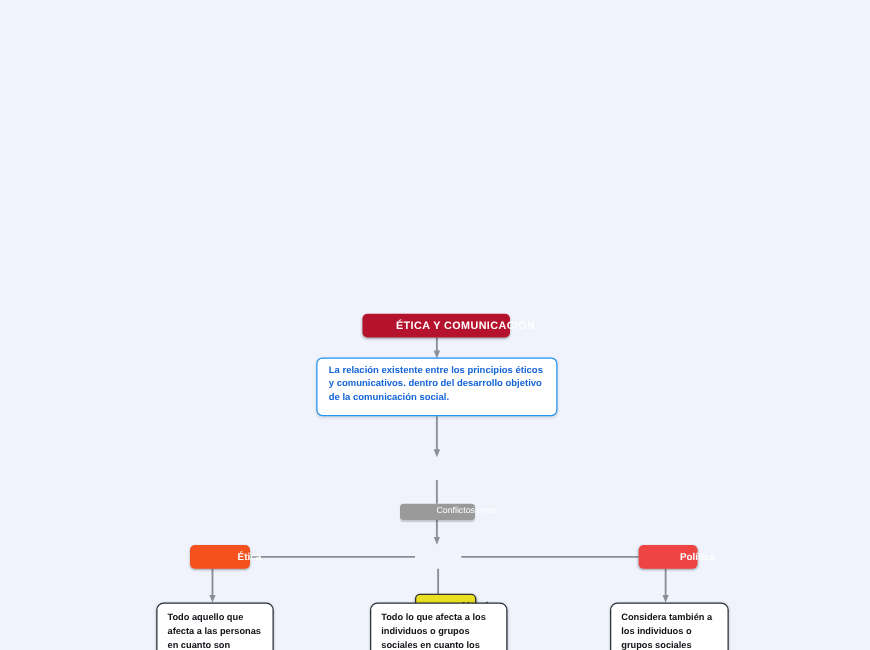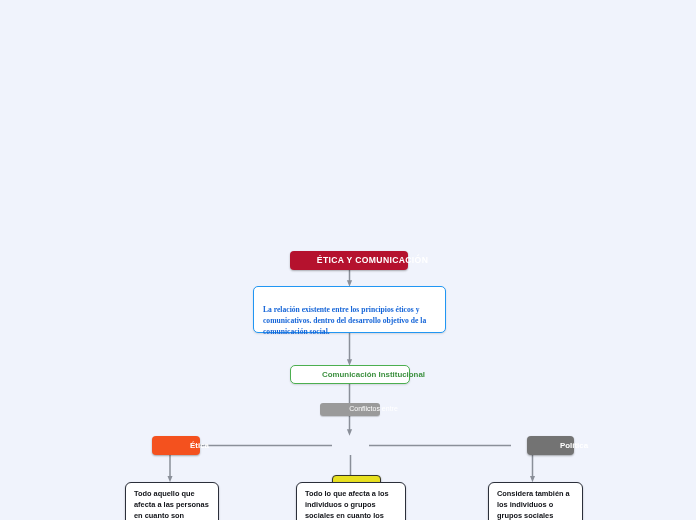--- a/index.html
+++ b/index.html
@@ -53,24 +53,23 @@
     background: #ffffff;
     border: 1.6px solid #2196f3;
     border-radius: 5px;
     color: #1565d8;
     font-size: 7.6px;
     font-weight: bold;
     line-height: 1.42;
     text-align: left;
     justify-content: flex-start;
     align-items: flex-start;
-    padding: 18px 7px 5px 9px;
+    padding: 4px 7px 5px 9px;
     white-space: normal;
     box-shadow: 0 1px 2px rgba(0,0,0,0.13);
-    font-family: Liberation Serif, serif;
   }
 
   
   .n-green {
     left: 290px; top: 365px;
     width: 120px; height: 19px;
     background: #ffffff;
     border: 1.6px solid #4caf50;
     border-radius: 5px;
     color: #3d9140;
@@ -107,26 +106,25 @@
     color: #2a2a00;
     border: 1.6px solid #35352a;
     border-radius: 4px;
     font-size: 7.9px;
     box-shadow: 0 1px 2px rgba(0,0,0,0.40);
     margin-top: 40px;
   }
   .n-politica {
     left: 511px; top: 436px;
     width: 47px; height: 19px;
-    background: #737373;
+    background: #ef4444;
     color: #ffffff;
     border-radius: 4px;
     font-size: 7.9px;
     box-shadow: 0 1px 2px rgba(0,0,0,0.32);
-    margin-left: 16px;
   }
 
   
   .leaf {
     position: absolute;
     background: #ffffff;
     border: 1.6px solid #2b2f3a;
     border-radius: 6px;
     color: #111318;
     font-size: 7.4px;
@@ -166,21 +164,20 @@
 
     <line x1="170" y1="455" x2="170" y2="479" stroke="#8a8f99" stroke-width="1.5" marker-end="url(#arrow)"></line>
     <line x1="350.5" y1="455" x2="350.5" y2="479" stroke="#8a8f99" stroke-width="1.5" marker-end="url(#arrow)"></line>
     <line x1="532.5" y1="455" x2="532.5" y2="479" stroke="#8a8f99" stroke-width="1.5" marker-end="url(#arrow)"></line>
   </svg>
 
   <div class="node n-title">ÉTICA Y COMUNICACIÓN</div>
 
   <div class="node n-desc">La relación existente entre los principios éticos  y comunicativos. dentro del desarrollo objetivo de la comunicación social.</div>
 
-  <div class="node n-green">Comunicación Institucional</div>
 
   <div class="node n-edgelabel">Conflictos entre</div>
 
   <div class="node n-etica">Ética</div>
 
   <div class="node n-moral">Moral</div>
 
   <div class="node n-politica">Política</div>
 
   <div class="leaf leaf-1">Todo aquello que afecta a las personas en cuanto son</div>

